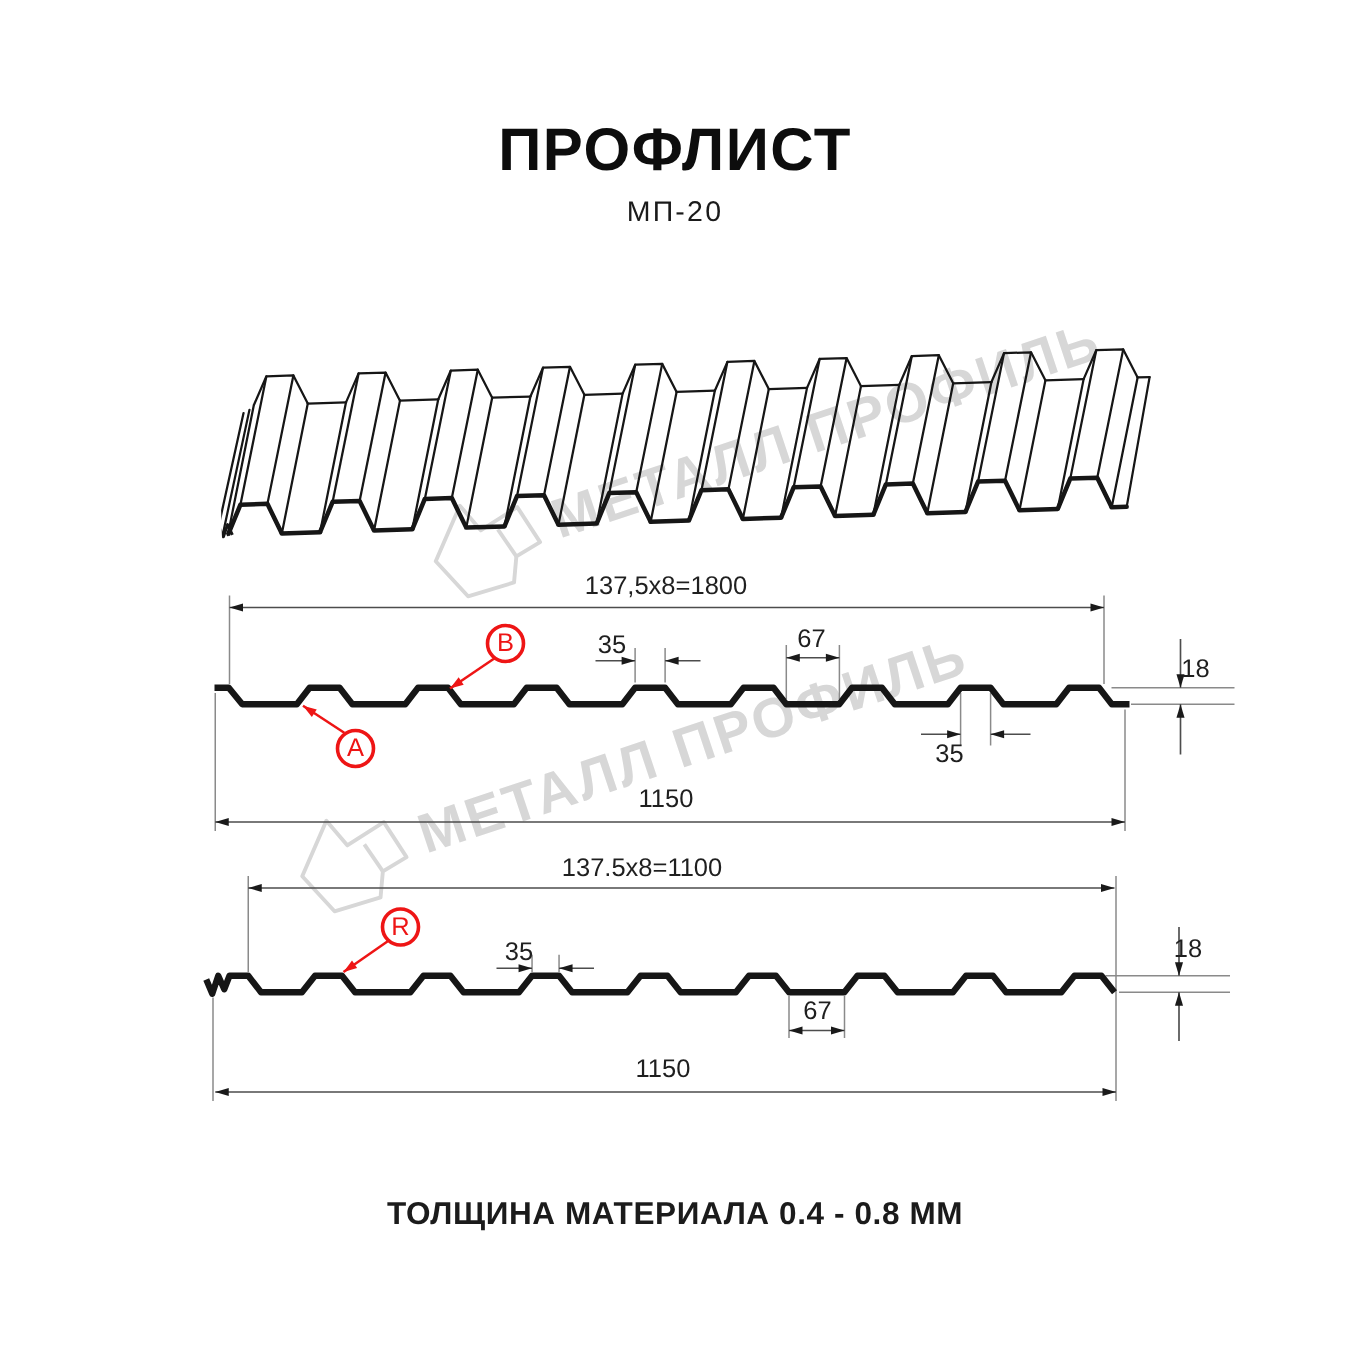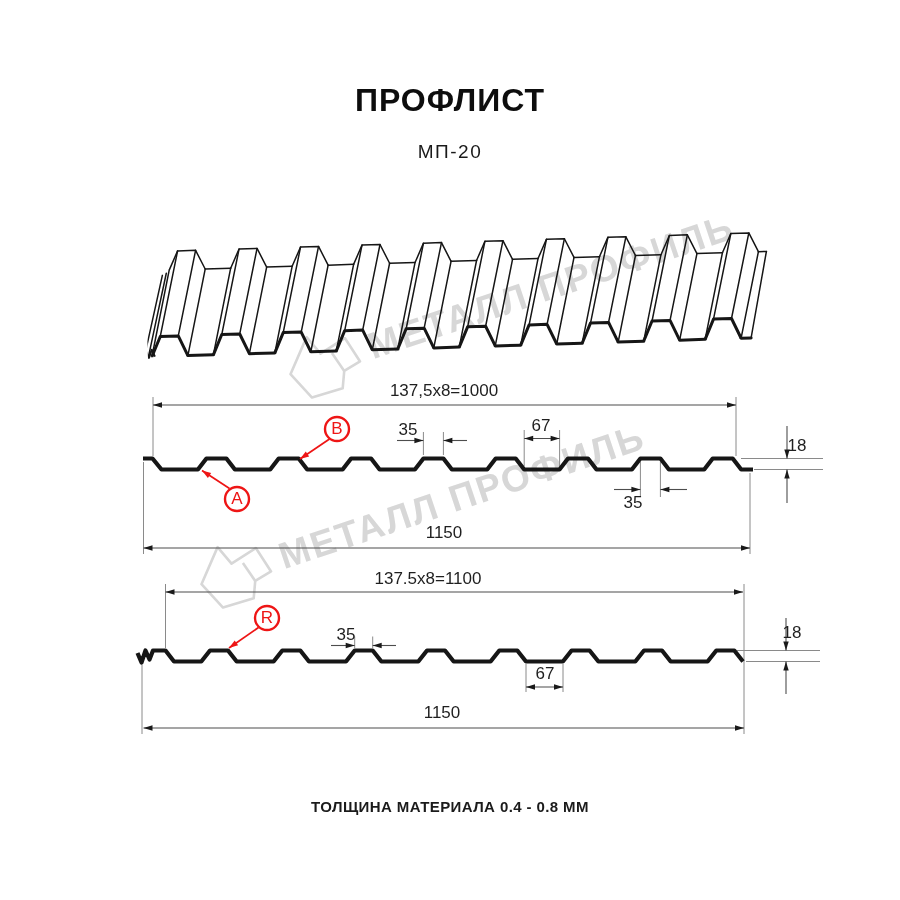--- a/index.html
+++ b/index.html
@@ -1,22 +1,22 @@
 <!DOCTYPE html>
 <html><head>
 <meta charset="utf-8">
 <style>
   html,body{margin:0;padding:0;background:#ffffff;}
   #page{position:relative;width:900px;height:900px;background:#ffffff;overflow:hidden;
         font-family:"Liberation Sans",sans-serif;color:#1f1f1f;}
   header{position:absolute;top:78px;left:0;width:900px;text-align:center;}
-  .title{font-size:32px;font-weight:800;letter-spacing:1px;color:#0d0d0d;line-height:44px;}
-  .model{font-size:19px;font-weight:500;letter-spacing:1.5px;color:#1a1a1a;margin-top:19px;line-height:22px;}
+  .title{font-size:40px;font-weight:800;letter-spacing:1px;color:#0d0d0d;line-height:44px;}
+  .model{font-size:19px;font-weight:500;letter-spacing:1.5px;color:#1a1a1a;margin-top:9px;line-height:22px;}
   .footer{position:absolute;top:798px;left:0;width:900px;text-align:center;
-          font-size:15px;font-weight:600;letter-spacing:0.4px;color:#1b1b1b;}
+          font-size:21px;font-weight:600;letter-spacing:0.4px;color:#1b1b1b;}
   .wm{position:absolute;display:flex;align-items:center;gap:10px;white-space:nowrap;
       font-size:37px;font-weight:bold;letter-spacing:2px;z-index:1;}
   #wm1{left:286px;top:330px;transform:rotate(-18.5deg);transform-origin:38px 34px;}
   #wm2{left:197px;top:540px;transform:rotate(-18.5deg);transform-origin:38px 34px;}
   .wm svg{flex:0 0 auto;}
   #sheet3d{position:absolute;left:146px;top:228px;width:630px;height:126px;
            transform:rotate(-1.8deg);z-index:2;}
   #overlay{position:absolute;left:0;top:0;width:900px;height:900px;z-index:2;}
   .dim{position:absolute;transform:translate(-50%,-50%);white-space:nowrap;
        font-size:17px;color:#1f1f1f;z-index:3;}
@@ -201,21 +201,21 @@
       <circle cx="337" cy="429" r="12" fill="none" stroke="#ee1515" stroke-width="2.4"></circle>
       <circle cx="267" cy="618" r="12" fill="none" stroke="#ee1515" stroke-width="2.4"></circle>
       <line x1="229.5" y1="488.5" x2="202" y2="470.5" stroke="#ee1515" stroke-width="1.7"></line>
       <polygon points="202,470.5 207.88733612796466,477.9390371229321 211.173291176131,472.91882802156687" fill="#ee1515"></polygon>
       <line x1="329.5" y1="439" x2="300" y2="459" stroke="#ee1515" stroke-width="1.7"></line>
       <polygon points="300,459 309.1328513954458,456.4327007598055 305.76590157224,451.46644977057696" fill="#ee1515"></polygon>
       <line x1="258.5" y1="627.5" x2="229" y2="648" stroke="#ee1515" stroke-width="1.7"></line>
       <polygon points="229,648 238.10266894624772,645.3276568231199 234.67872925087016,640.4005240907472" fill="#ee1515"></polygon>
     </svg>
 
-  <span class="dim" style="left:444px;top:391px">137,5x8=1000</span>
+  <span class="dim" style="left:444px;top:391px">137,5x8=1800</span>
   <span class="dim" style="left:408px;top:430px">35</span>
   <span class="dim" style="left:541px;top:426px">67</span>
   <span class="dim" style="left:797px;top:446px">18</span>
   <span class="dim" style="left:633px;top:503px">35</span>
   <span class="dim" style="left:444px;top:533px">1150</span>
   <span class="dim red" style="left: 237px; top: 499px; color: rgb(238, 21, 21);">A</span>
   <span class="dim red" style="left: 337px; top: 429px; color: rgb(238, 21, 21);">B</span>
 
   <span class="dim" style="left:428px;top:579px">137.5x8=1100</span>
   <span class="dim" style="left:346px;top:635px">35</span>

